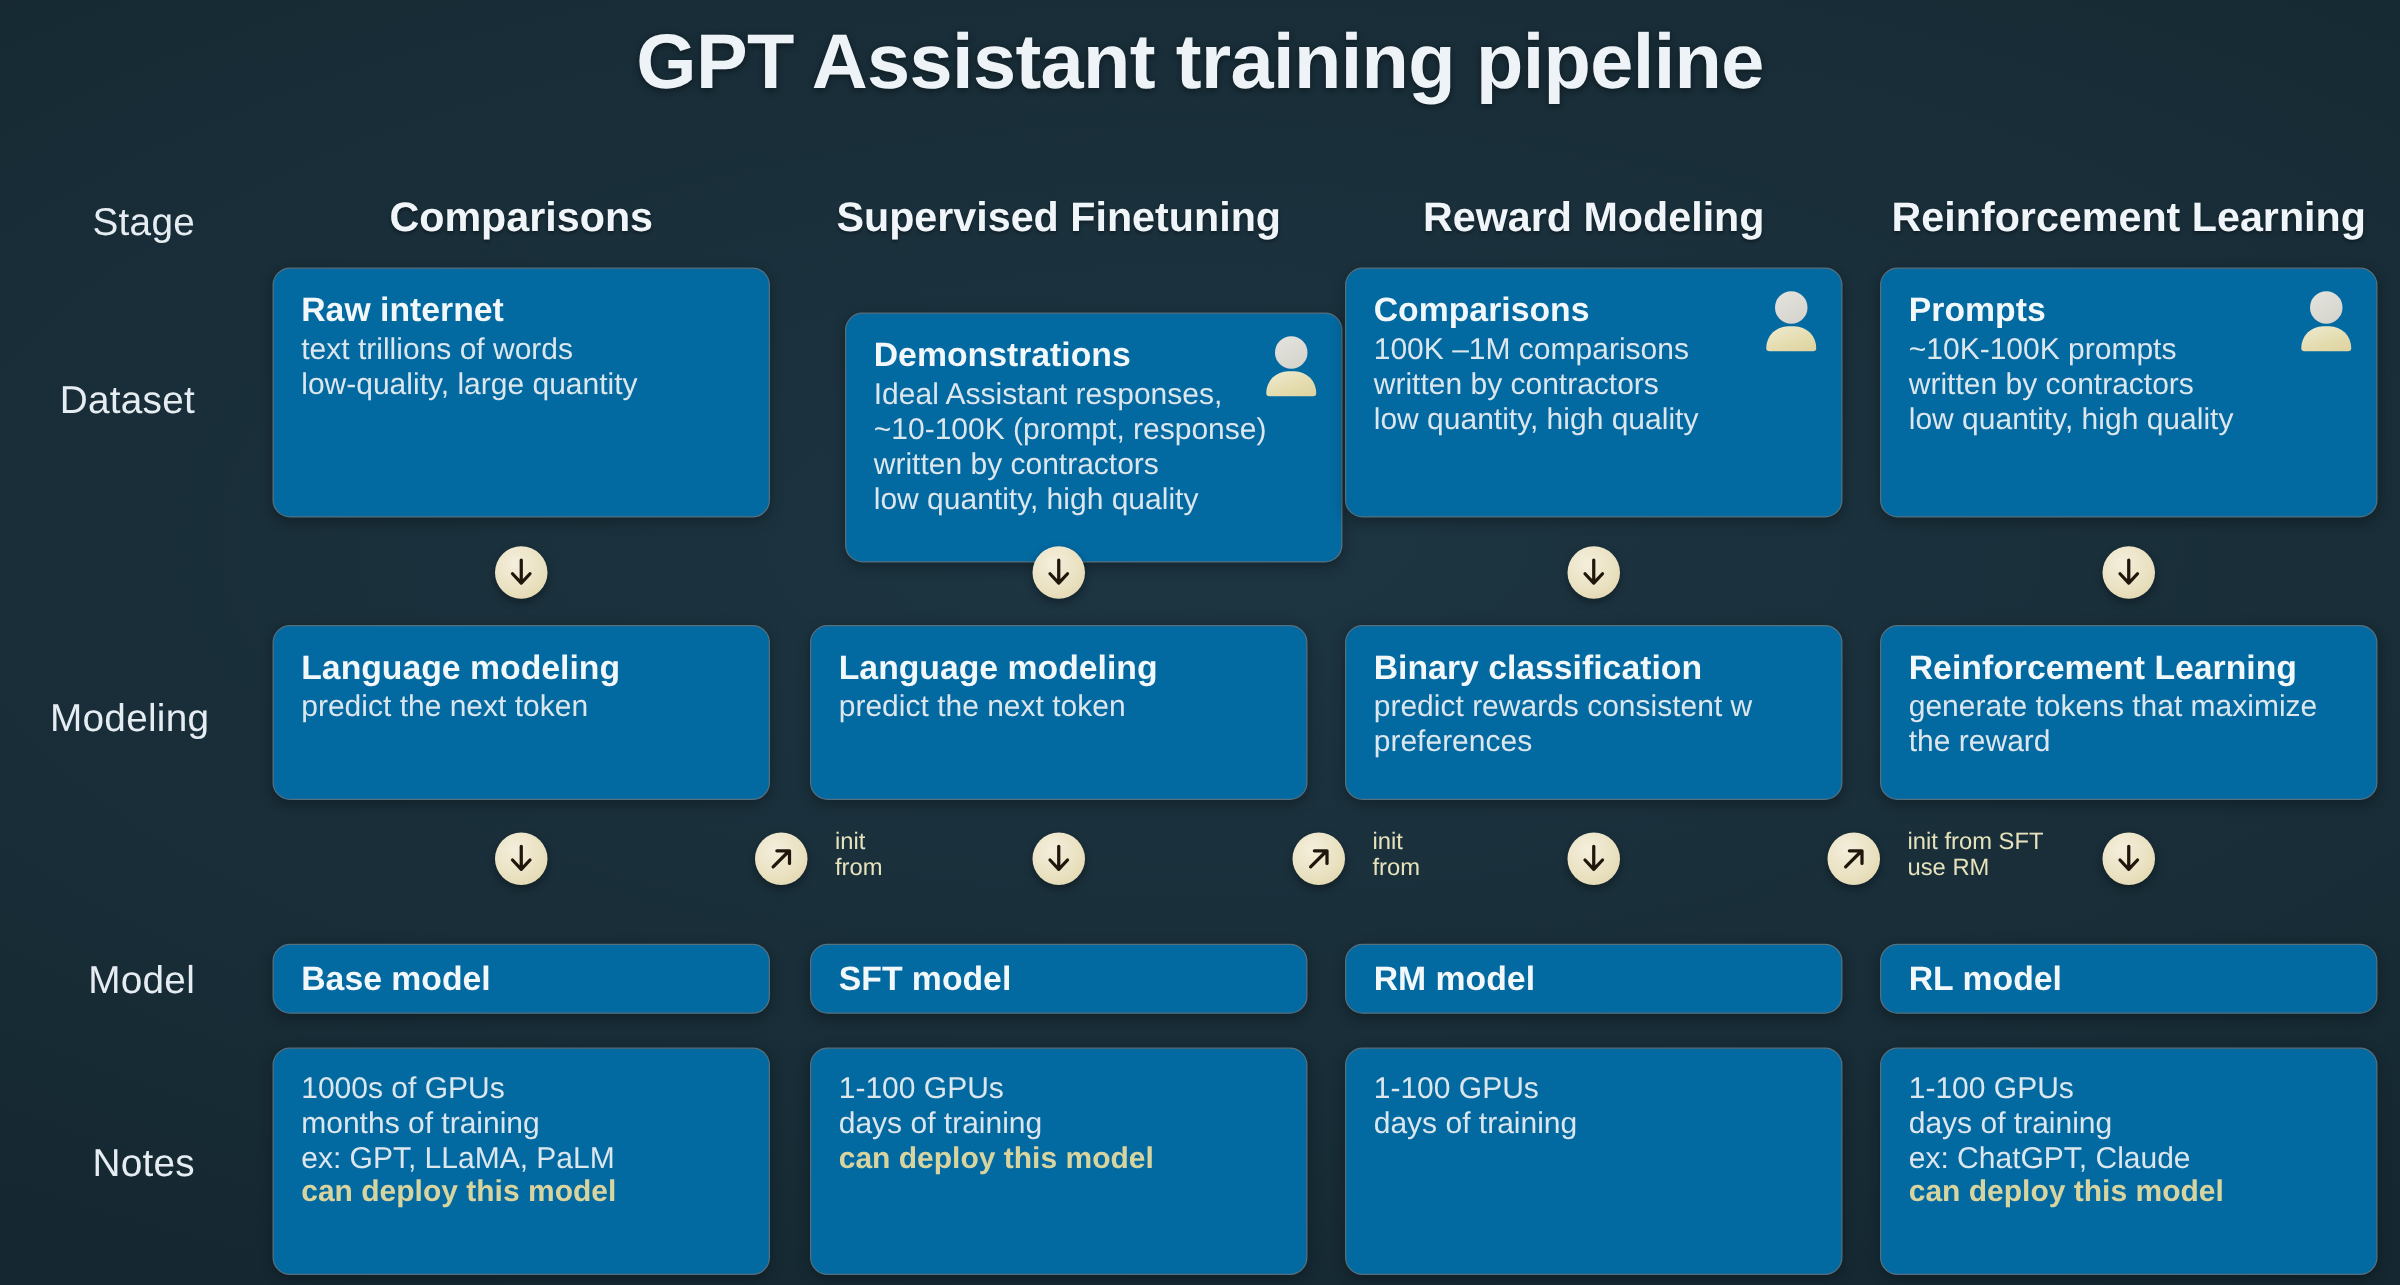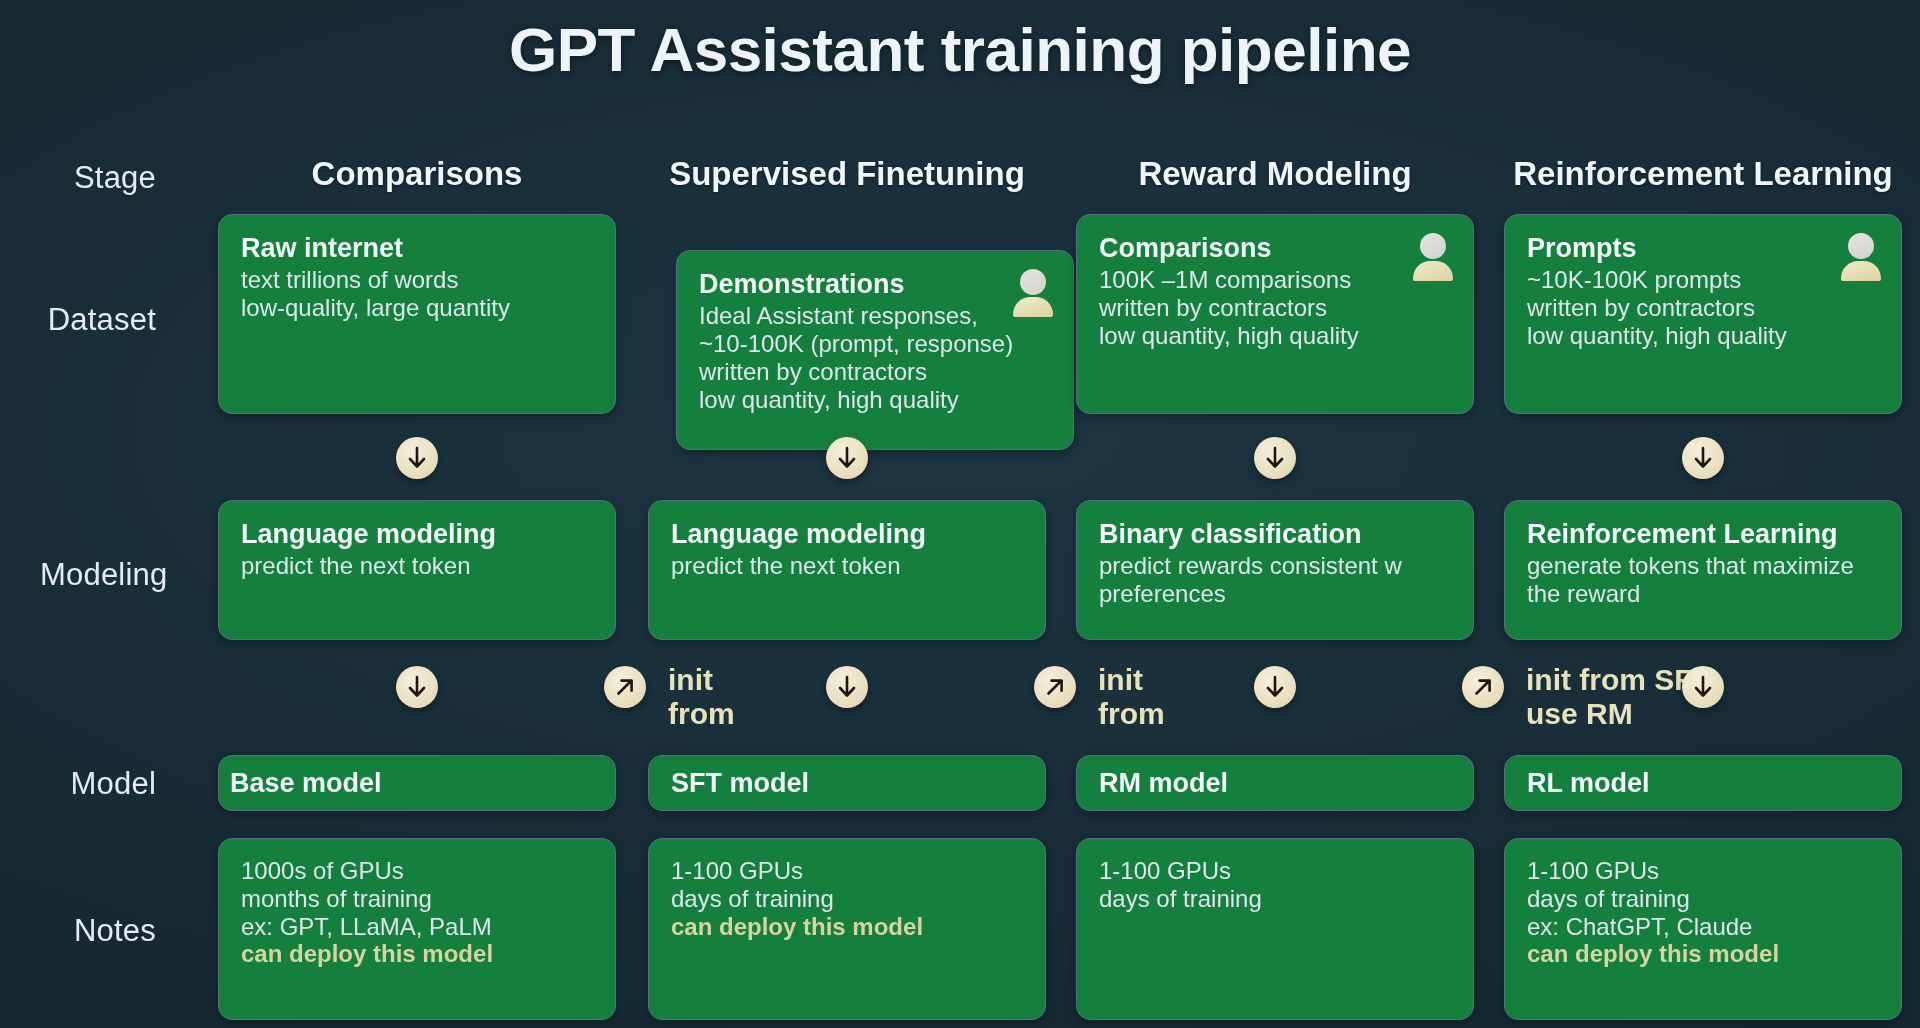--- a/index.html
+++ b/index.html
@@ -66,21 +66,21 @@
     position: absolute;
     font-size: 33px;
     font-weight: 700;
     color: #f0f5f9;
     text-align: center;
     text-shadow: 0 1px 3px rgba(0,0,0,.4);
   }
 
   .card {
     position: absolute;
-    background: #15803d;
+    background: #0369a1;
     border: 1.5px solid #55707f;
     border-radius: 14px;
     box-shadow: 0 3px 10px rgba(0,0,0,.30);
     padding: 18px 22px 16px 22px;
     overflow: hidden;
   }
 
   .card .hd {
     font-size: 27px;
     font-weight: 700;
@@ -141,22 +141,22 @@
     box-shadow: 0 3px 7px rgba(0,0,0,.35);
     display: flex;
     align-items: center;
     justify-content: center;
   }
   .arrow svg { display: block; }
 
   
   .initcap {
     position: absolute;
-    font-size: 30px;
-    font-weight: 700;
+    font-size: 19px;
+    font-weight: 400;
     line-height: 1.12;
     color: #e6e2bb;
     white-space: nowrap;
   }
 </style>
 </head>
 <body>
 
 <div class="slide">
   <div class="page-bg"></div>
@@ -187,21 +187,21 @@
     <div class="hd">Language modeling</div>
     <div class="ln">predict the next token</div>
   </div>
 
   <div class="arrow" style="left:396px; top:666px;">
     <svg width="22" height="24" viewBox="0 0 22 24" aria-hidden="true">
       <path d="M11 2 L11 19 M4 13 L11 20.5 L18 13" fill="none" stroke="#20160c" stroke-width="2.6" stroke-linecap="round" stroke-linejoin="round"></path>
     </svg>
   </div>
 
-  <div class="card model" style="left:218px; top:755px; width:398px; height:56px;padding-left:11px;">
+  <div class="card model" style="left:218px; top:755px; width:398px; height:56px;">
     <div class="hd">Base model</div>
   </div>
 
   <div class="card" style="left:218px; top:838px; width:398px; height:182px;">
     <div class="ln">1000s of GPUs</div>
     <div class="ln">months of training</div>
     <div class="ln">ex: GPT, LLaMA, PaLM</div>
     <div class="ln deploy">can deploy this model</div>
   </div>
 

